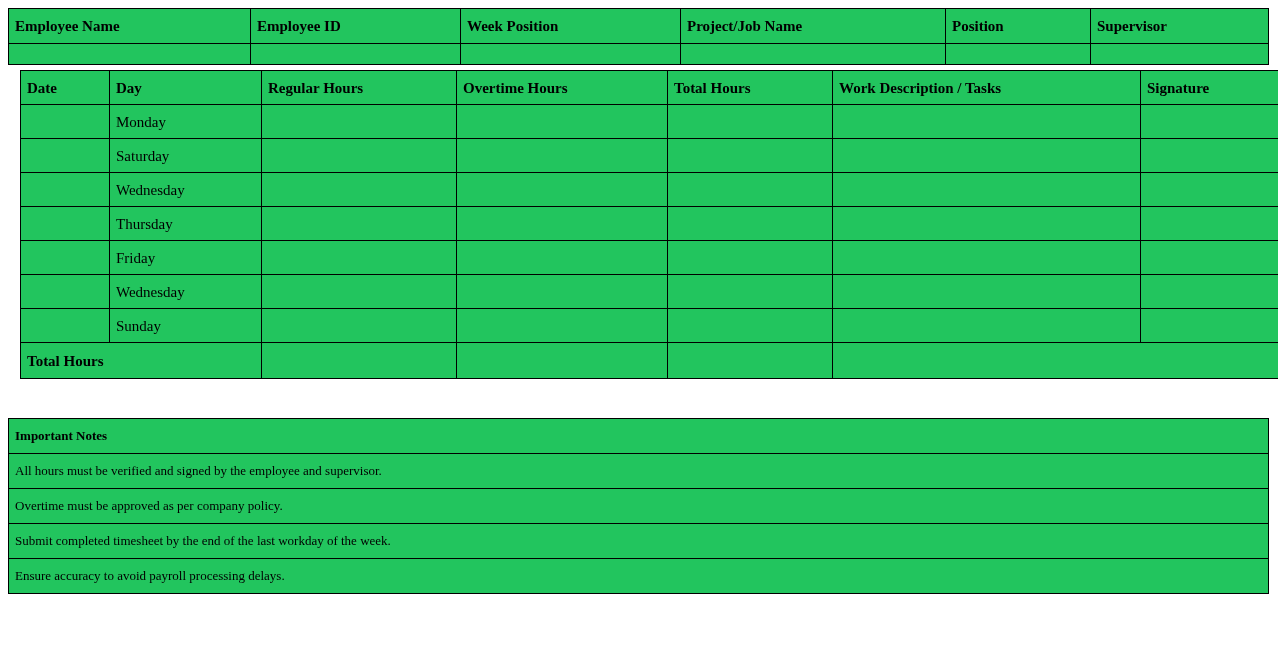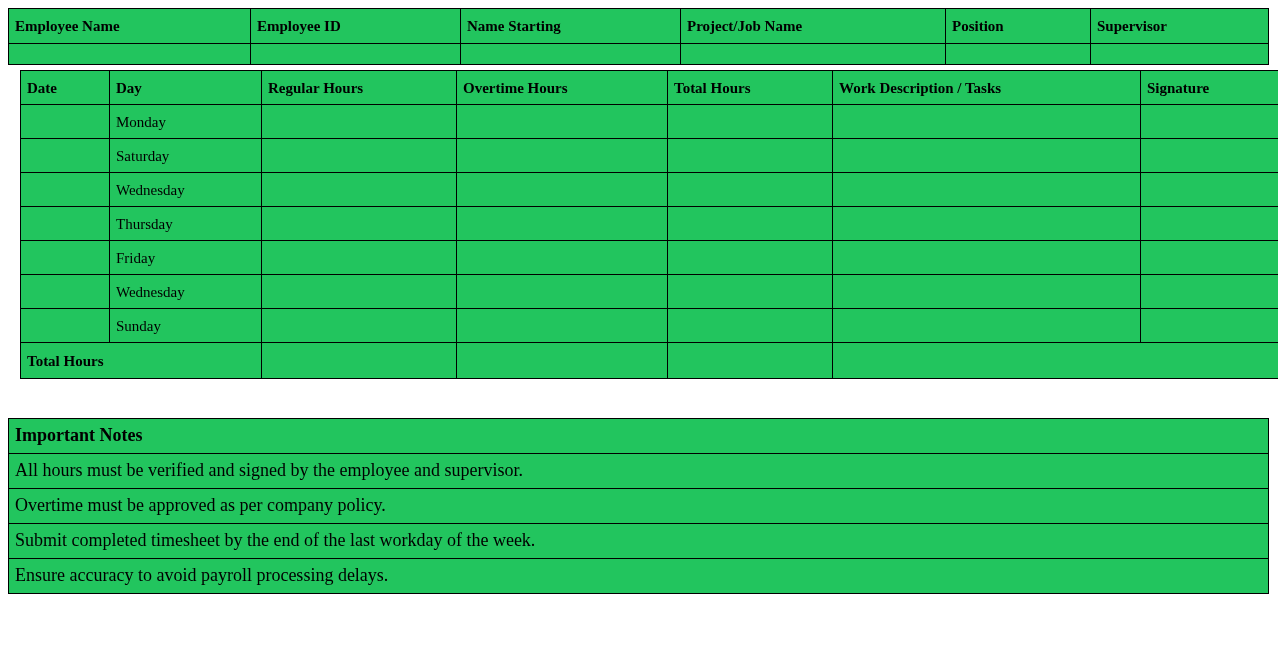--- a/index.html
+++ b/index.html
@@ -76,42 +76,42 @@
 
   
   #notes-table {
     position: absolute;
     left: 8px;
     top: 418px;
     width: 1260px;
   }
   #notes-table td {
     height: 34px;
-    font-size: 18px;
+    font-size: 13px;
   }
 </style>
 </head>
 <body>
 
 <div class="page">
 
   <table id="employee-info-table">
     <colgroup>
       <col style="width:242px">
       <col style="width:210px">
       <col style="width:220px">
       <col style="width:265px">
       <col style="width:145px">
       <col style="width:178px">
     </colgroup>
     <tbody>
       <tr class="head-row">
         <td class="hdr-cell">Employee Name</td>
         <td class="hdr-cell">Employee ID</td>
-        <td class="hdr-cell">Name Starting</td>
+        <td class="hdr-cell">Week Position</td>
         <td class="hdr-cell">Project/Job Name</td>
         <td class="hdr-cell">Position</td>
         <td class="hdr-cell">Supervisor</td>
       </tr>
       <tr class="value-row">
         <td></td>
         <td></td>
         <td></td>
         <td></td>
         <td></td>

